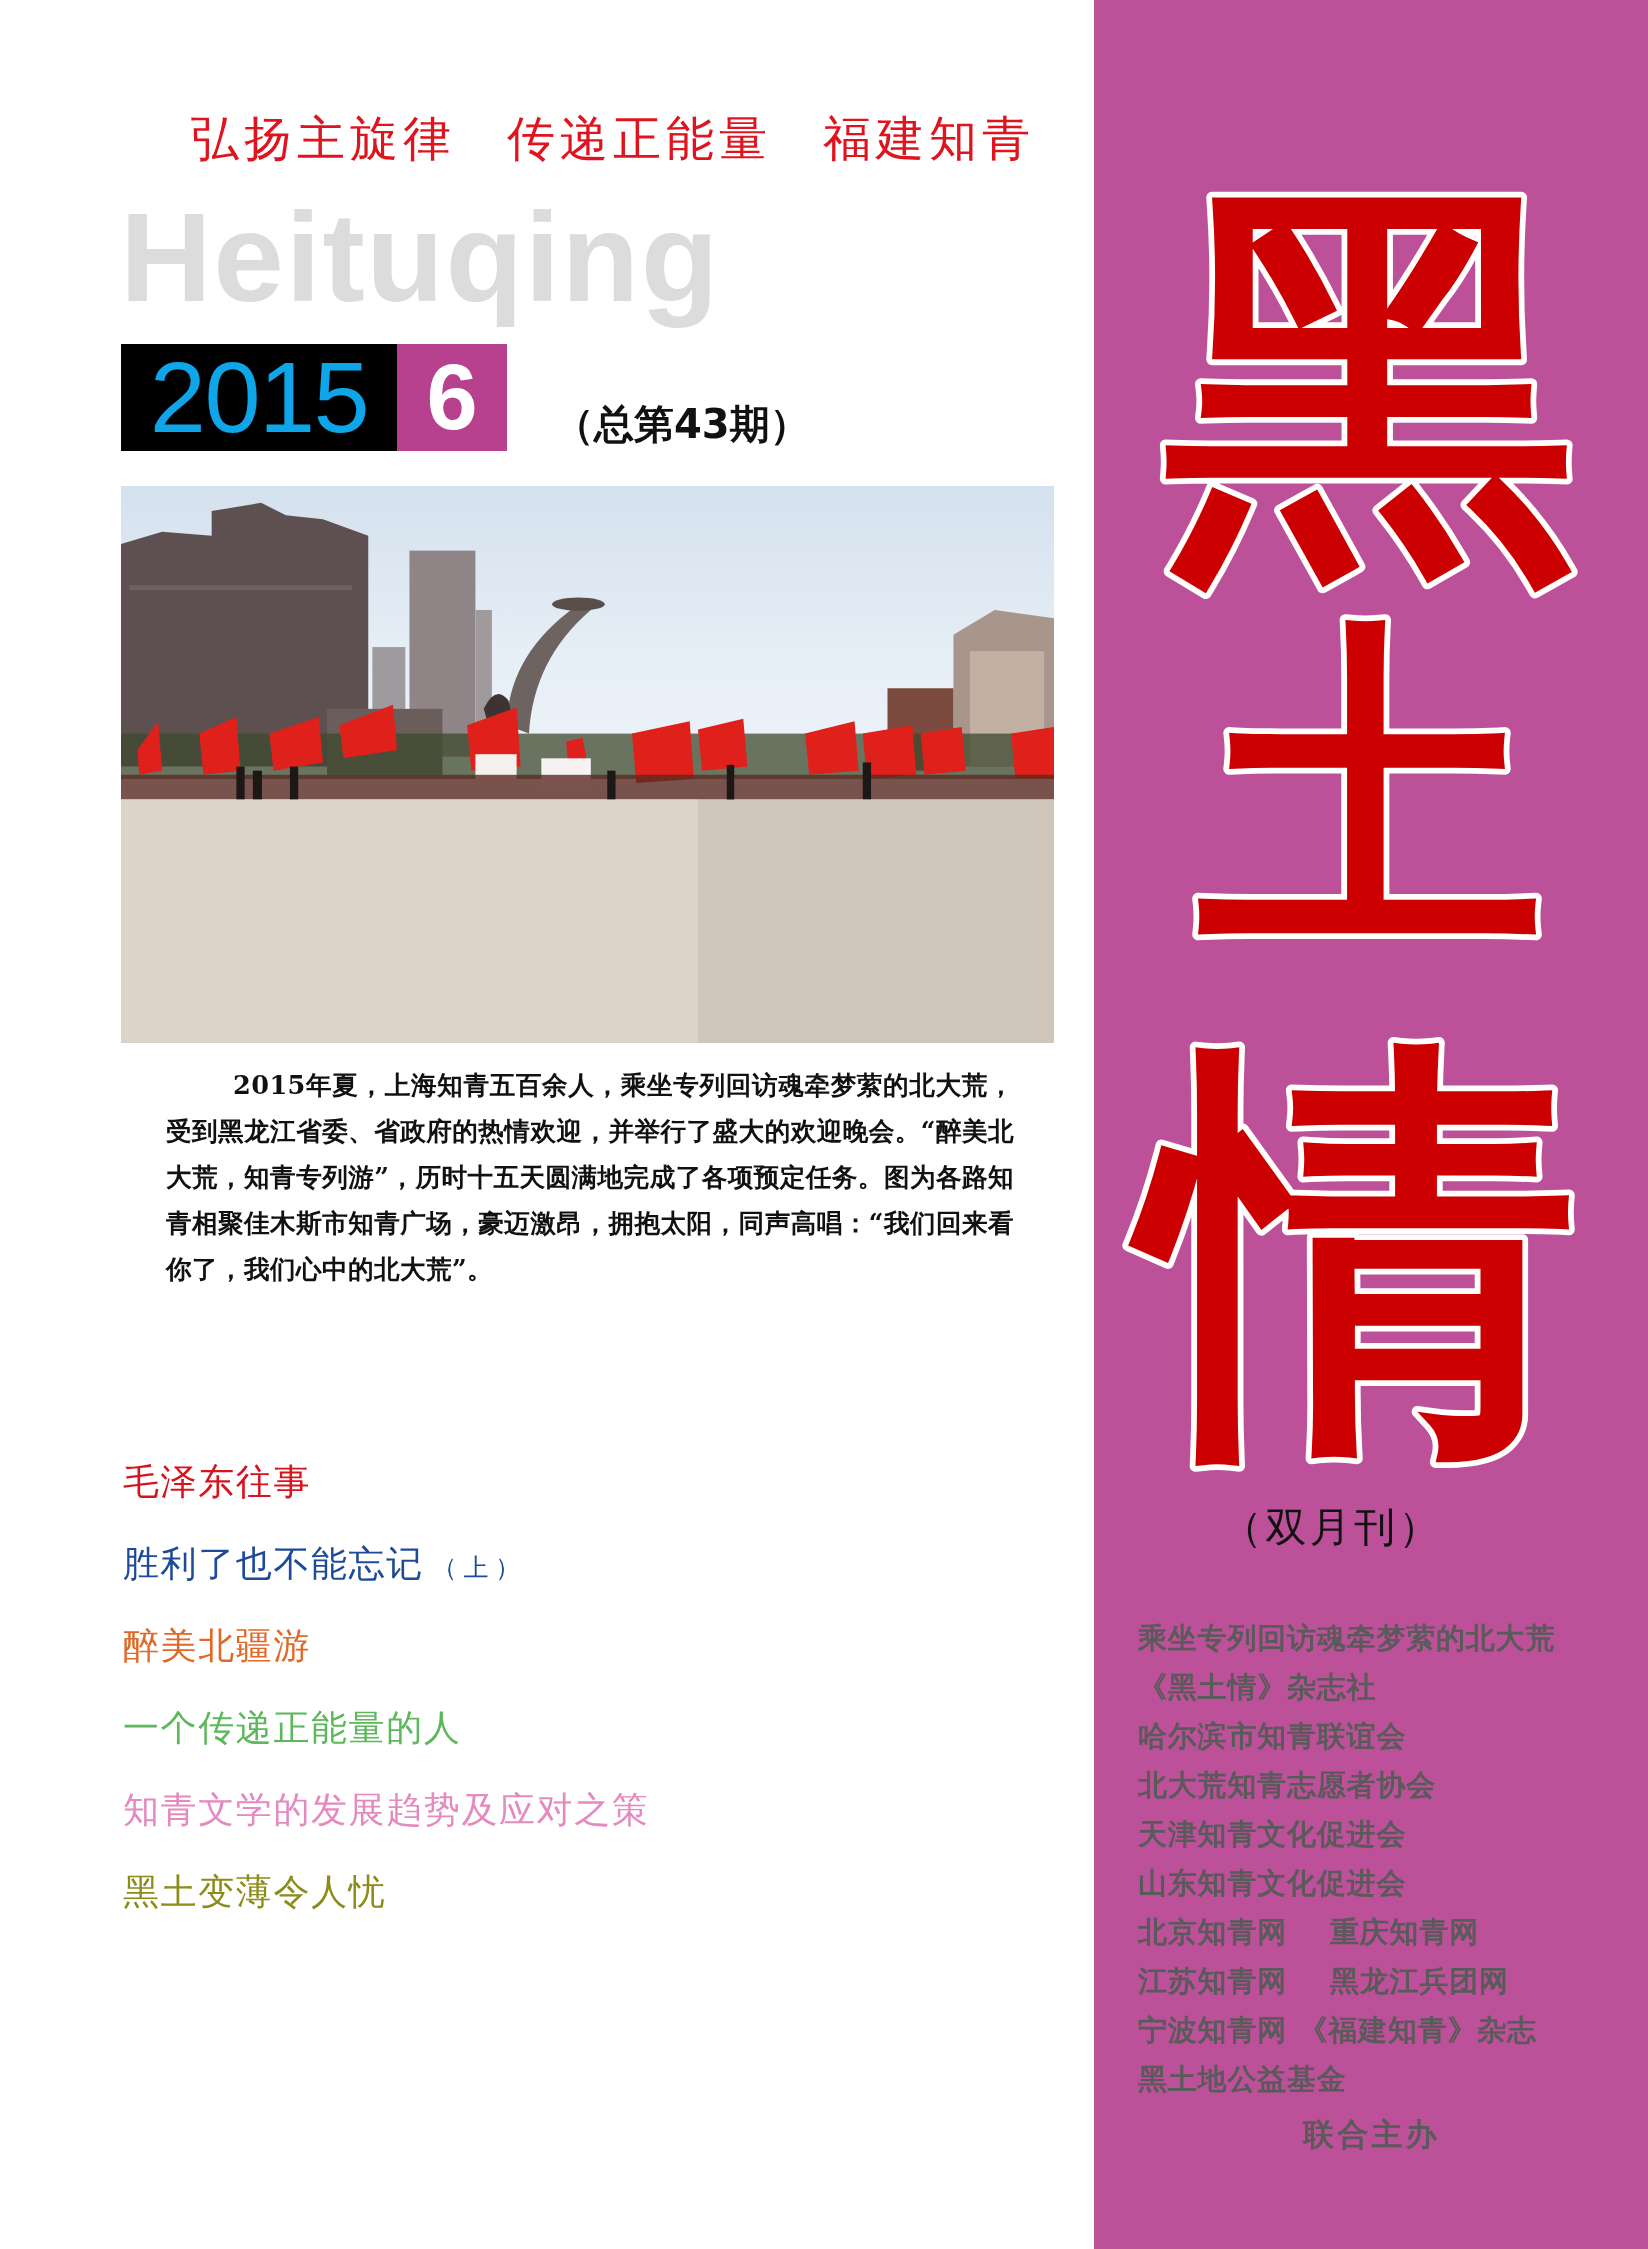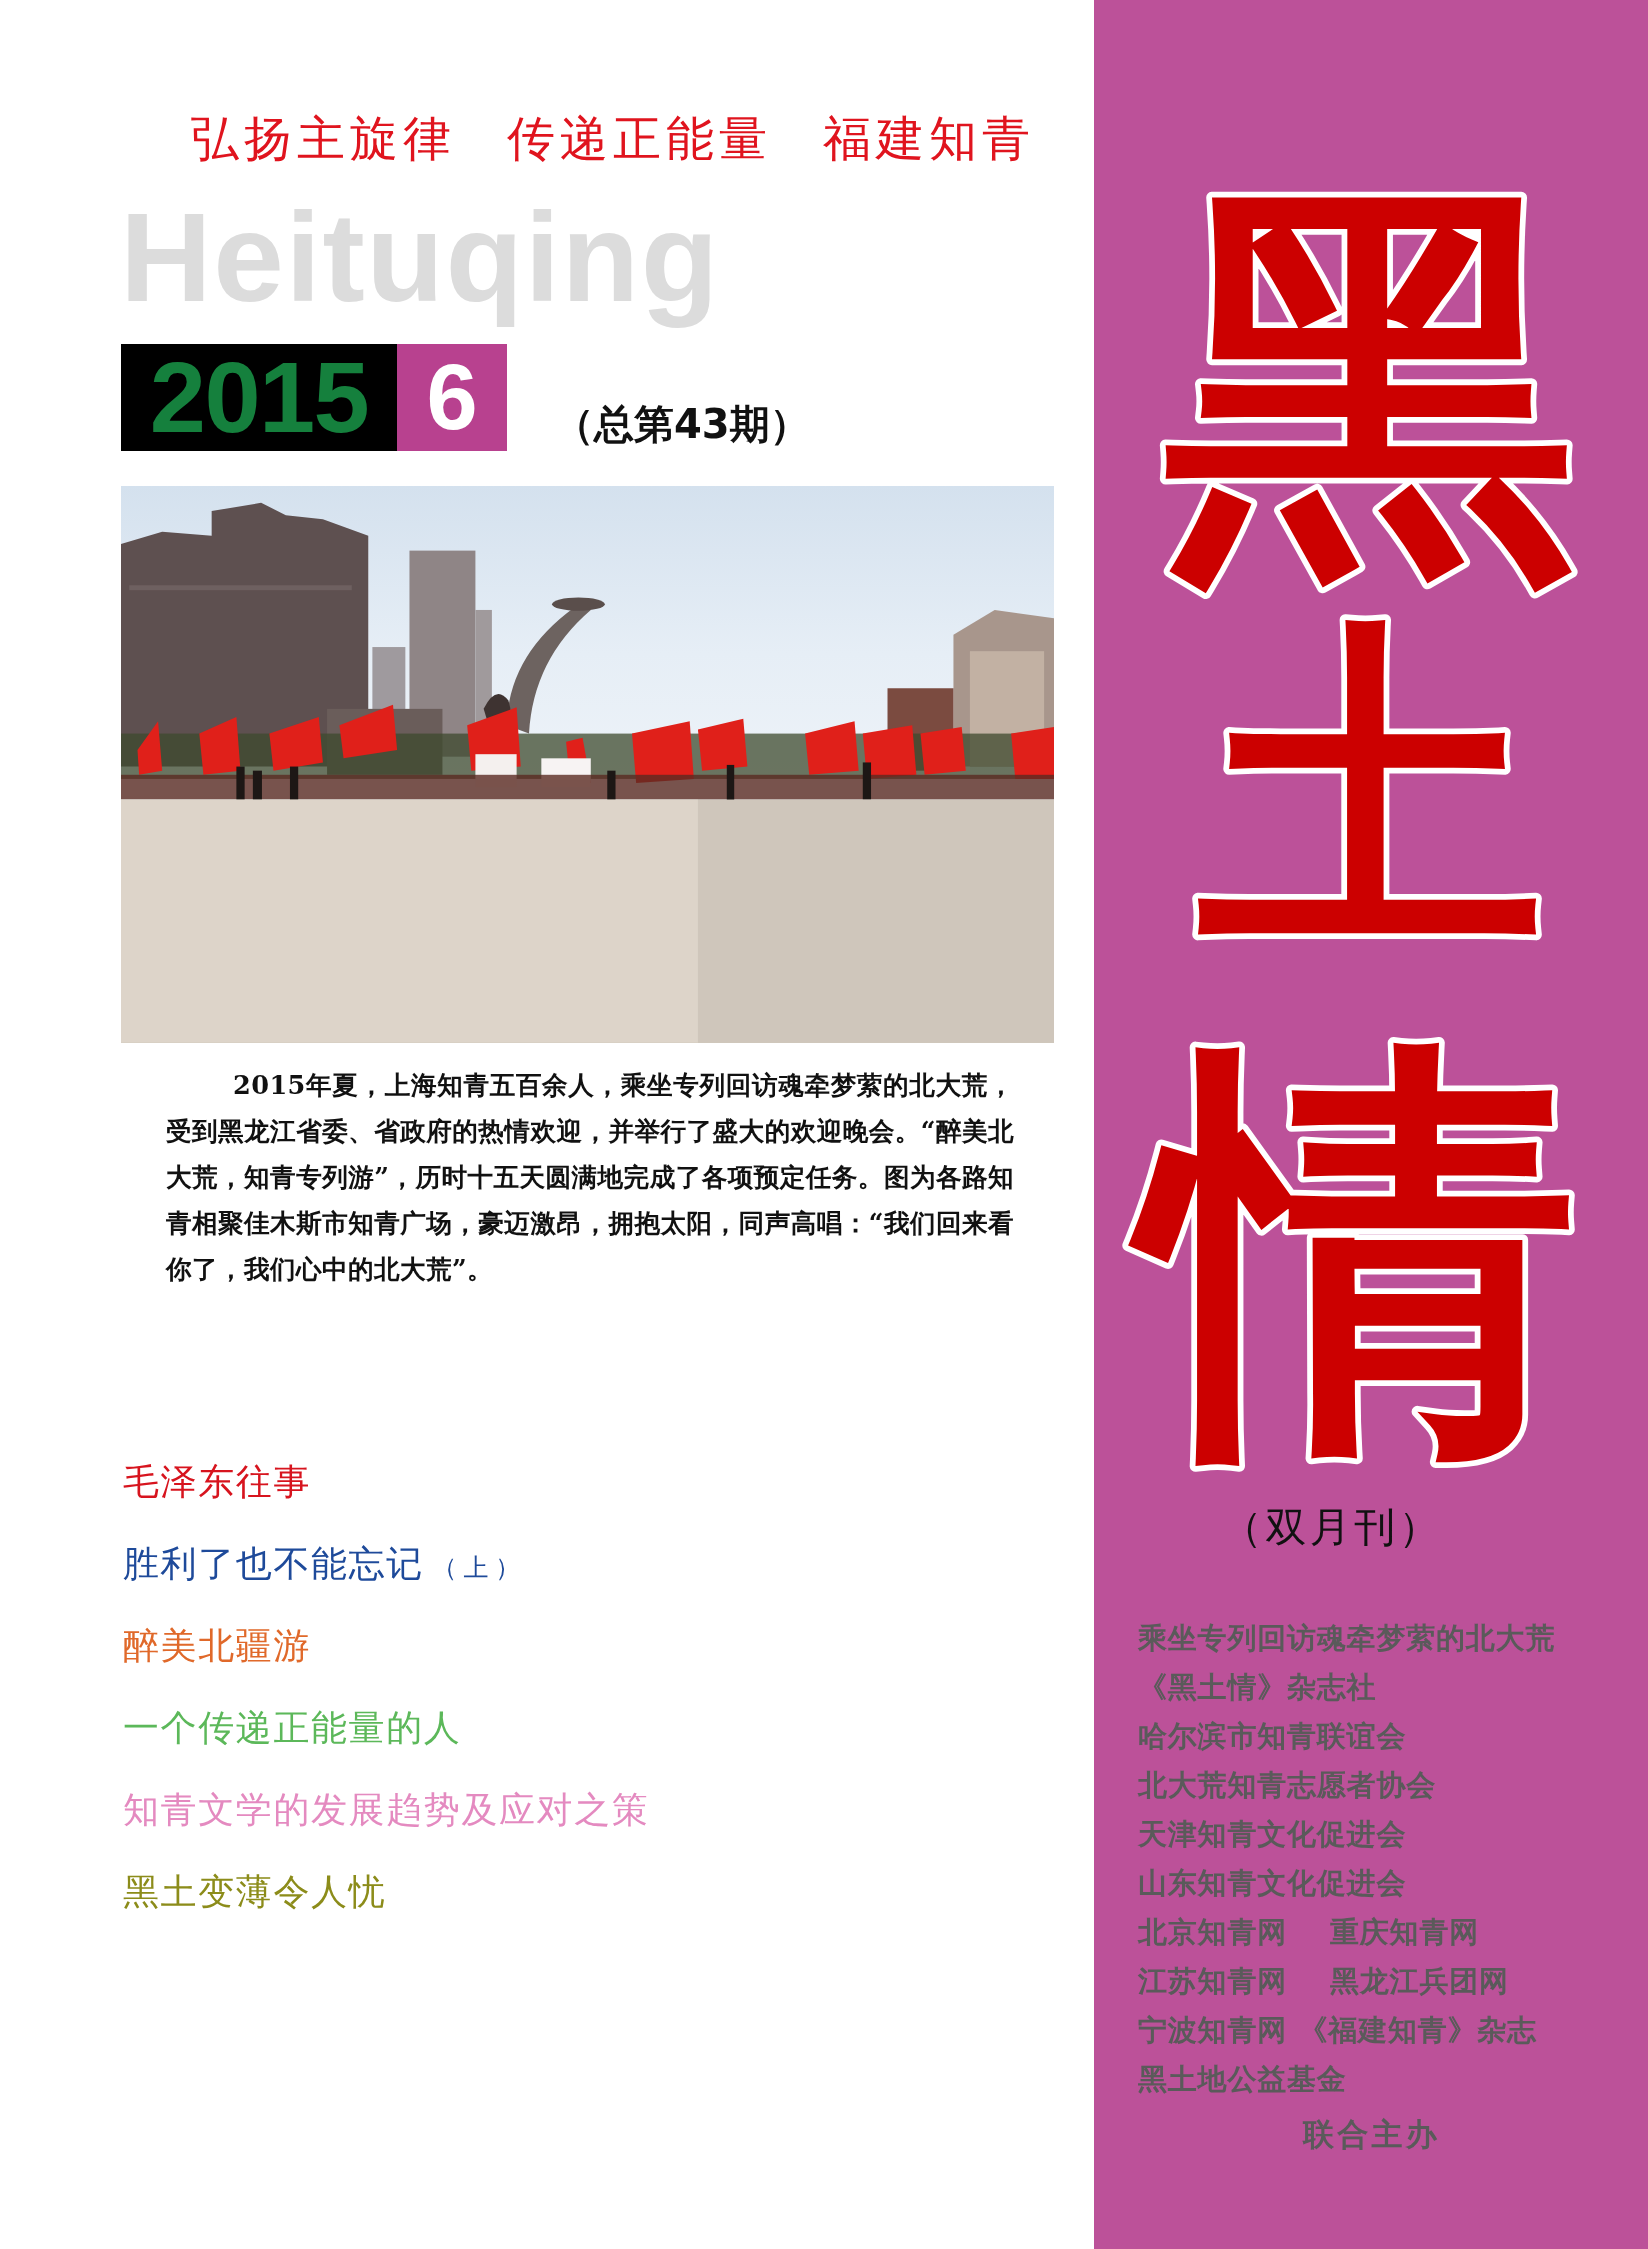--- a/index.html
+++ b/index.html
@@ -94,21 +94,21 @@
 
 <div class="abs tagline" style="color: rgb(224, 20, 30);">
   <span>弘扬主旋律</span>
   <span>传递正能量</span>
   <span>福建知青</span>
 </div>
 
 <div class="abs brand-latin" style="color: rgb(220, 220, 220);">Heituqing</div>
 
 <div class="abs year-box">
-  <div class="year-black" style="background: rgb(0, 0, 0); color: #15803d; font-weight: bold;">2015</div>
+  <div class="year-black" style="background: rgb(0, 0, 0); color: #0ea5e9;">2015</div>
   <div class="year-mag" style="background: rgb(184, 65, 143);">6</div>
 </div>
 <div class="abs issue-total">（总第43期）</div>
 
 <div class="abs photo">
   <svg width="933" height="557" viewBox="0 0 1132 675">
 
     <polygon points="0,70 50,55 110,60 110,30 170,20 200,35 245,40 300,60 300,340 0,340" fill="#5e5050"></polygon>
     <rect x="10" y="120" width="270" height="6" fill="#6e6060"></rect>
     <rect x="350" y="78" width="80" height="250" fill="#8f8586"></rect>

